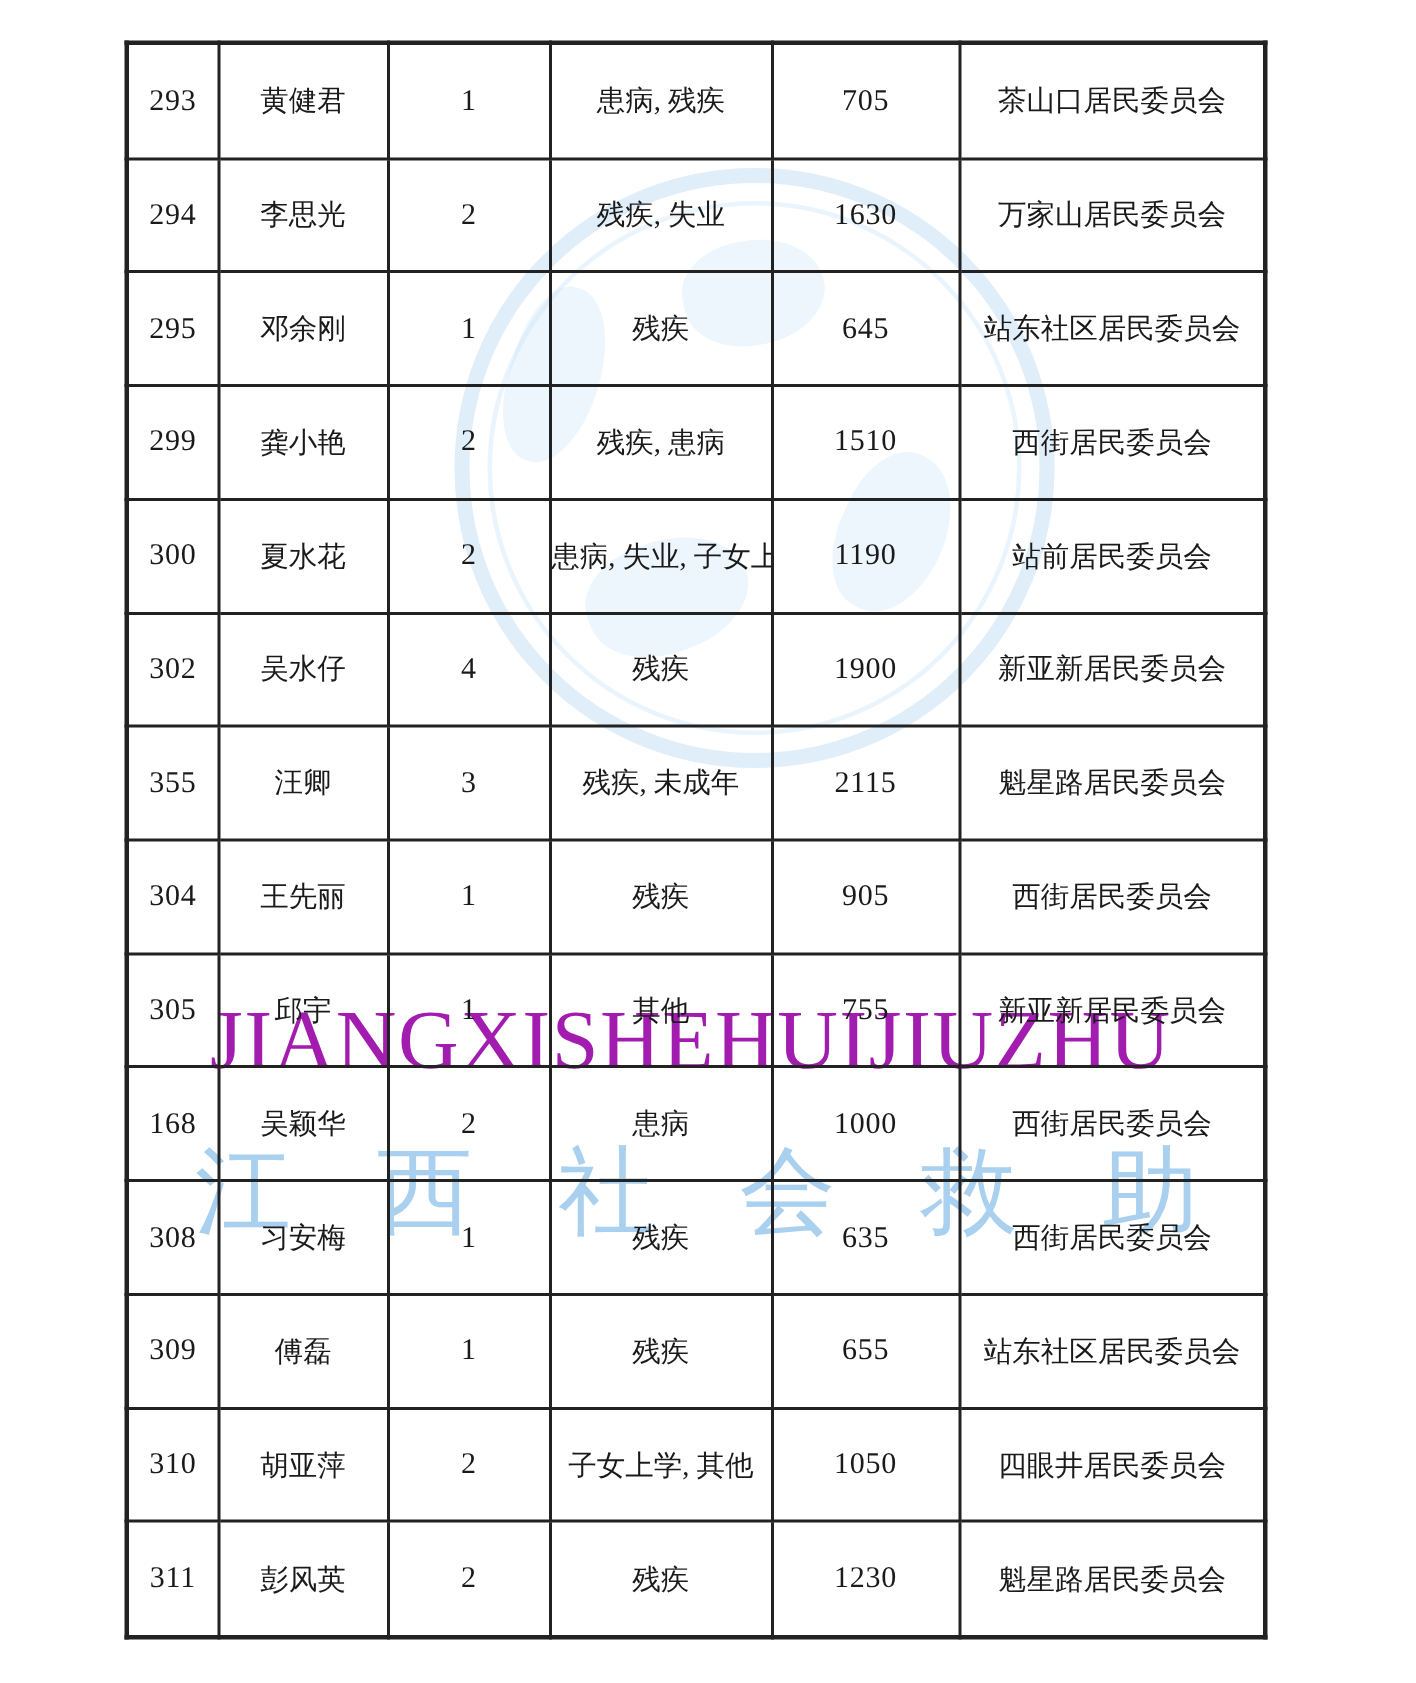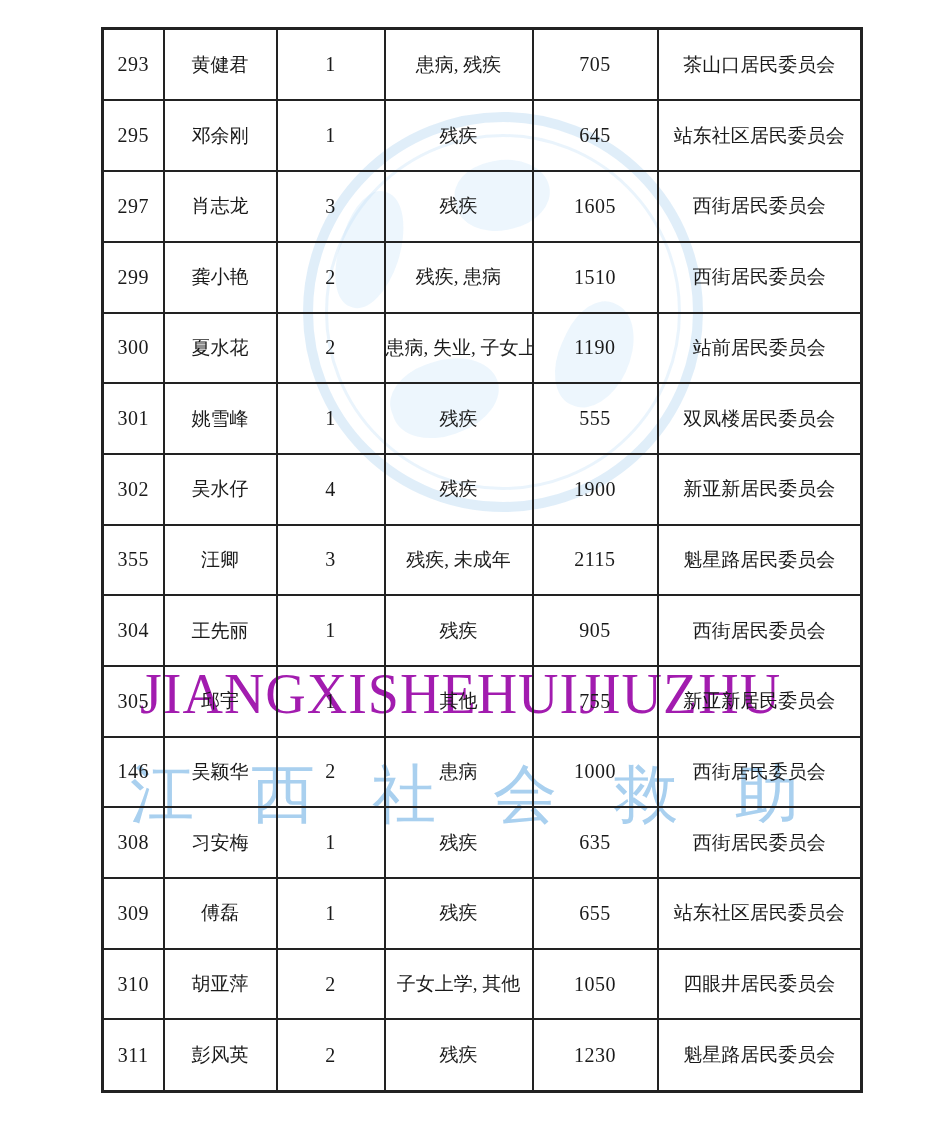--- a/index.html
+++ b/index.html
@@ -78,21 +78,21 @@
   .wm-cn-char.c0 { left: 130px; }
   .wm-cn-char.c1 { left: 251px; }
   .wm-cn-char.c2 { left: 372px; }
   .wm-cn-char.c3 { left: 493px; }
   .wm-cn-char.c4 { left: 614px; }
   .wm-cn-char.c5 { left: 735px; }
 
   
   table.assist-table {
     position: absolute;
-    left: 101px;
+    left: 83px;
     top: 27px;
     width: 759px;
     height: 1066px;
     z-index: 1;
     border-collapse: collapse;
     table-layout: fixed;
     border: 3px solid #222222;
     background: transparent;
   }
   table.assist-table td {
@@ -150,58 +150,50 @@
 
     <tr>
         <td class="col-serial">293</td>
         <td class="col-name">黄健君</td>
         <td class="col-count">1</td>
         <td class="col-reason">患病, 残疾</td>
         <td class="col-amount">705</td>
         <td class="col-committee">茶山口居民委员会</td>
       </tr>
         <tr>
+        <td class="col-serial">294</td>
+        <td class="col-name">李思光</td>
+        <td class="col-count">2</td>
+        <td class="col-reason">残疾, 失业</td>
+        <td class="col-amount">1630</td>
+        <td class="col-committee">万家山居民委员会</td>
+      </tr>
+        <tr>
         <td class="col-serial">295</td>
         <td class="col-name">邓余刚</td>
         <td class="col-count">1</td>
         <td class="col-reason">残疾</td>
         <td class="col-amount">645</td>
         <td class="col-committee">站东社区居民委员会</td>
-      </tr>
-        <tr>
-        <td class="col-serial">297</td>
-        <td class="col-name">肖志龙</td>
-        <td class="col-count">3</td>
-        <td class="col-reason">残疾</td>
-        <td class="col-amount">1605</td>
-        <td class="col-committee">西街居民委员会</td>
       </tr>
         <tr>
         <td class="col-serial">299</td>
         <td class="col-name">龚小艳</td>
         <td class="col-count">2</td>
         <td class="col-reason">残疾, 患病</td>
         <td class="col-amount">1510</td>
         <td class="col-committee">西街居民委员会</td>
       </tr>
         <tr>
         <td class="col-serial">300</td>
         <td class="col-name">夏水花</td>
         <td class="col-count">2</td>
         <td class="col-reason">患病, 失业, 子女上</td>
         <td class="col-amount">1190</td>
         <td class="col-committee">站前居民委员会</td>
-      </tr>
-        <tr>
-        <td class="col-serial">301</td>
-        <td class="col-name">姚雪峰</td>
-        <td class="col-count">1</td>
-        <td class="col-reason">残疾</td>
-        <td class="col-amount">555</td>
-        <td class="col-committee">双凤楼居民委员会</td>
       </tr>
         <tr>
         <td class="col-serial">302</td>
         <td class="col-name">吴水仔</td>
         <td class="col-count">4</td>
         <td class="col-reason">残疾</td>
         <td class="col-amount">1900</td>
         <td class="col-committee">新亚新居民委员会</td>
       </tr>
         <tr>
@@ -222,21 +214,21 @@
       </tr>
         <tr>
         <td class="col-serial">305</td>
         <td class="col-name">邱宇</td>
         <td class="col-count">1</td>
         <td class="col-reason">其他</td>
         <td class="col-amount">755</td>
         <td class="col-committee">新亚新居民委员会</td>
       </tr>
         <tr>
-        <td class="col-serial">146</td>
+        <td class="col-serial">168</td>
         <td class="col-name">吴颖华</td>
         <td class="col-count">2</td>
         <td class="col-reason">患病</td>
         <td class="col-amount">1000</td>
         <td class="col-committee">西街居民委员会</td>
       </tr>
         <tr>
         <td class="col-serial">308</td>
         <td class="col-name">习安梅</td>
         <td class="col-count">1</td>

